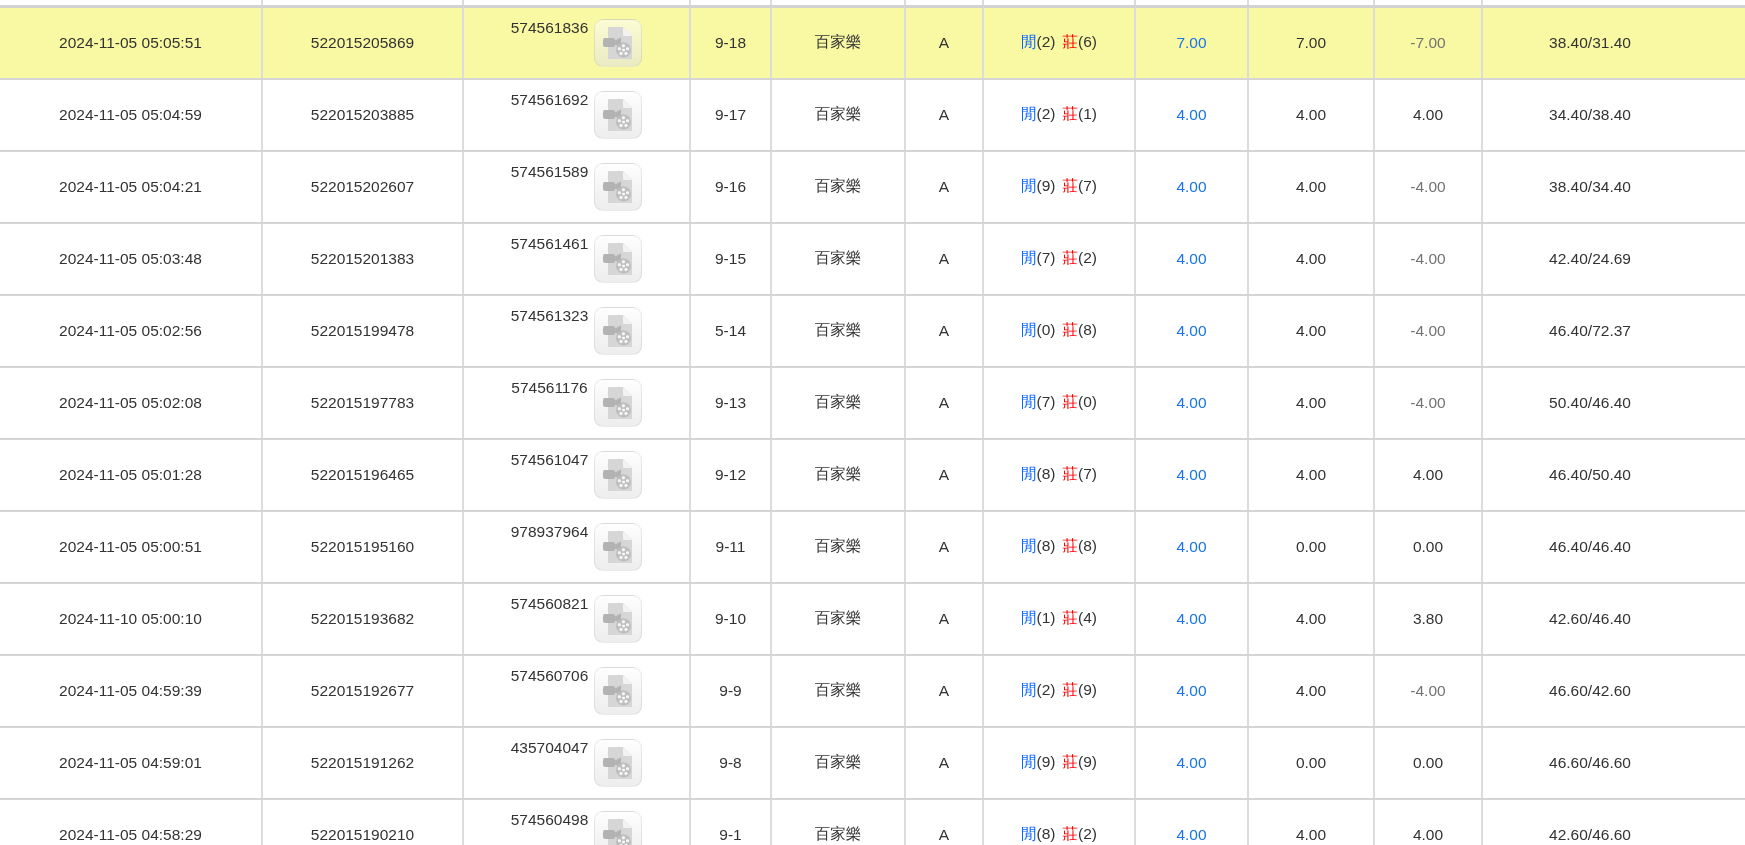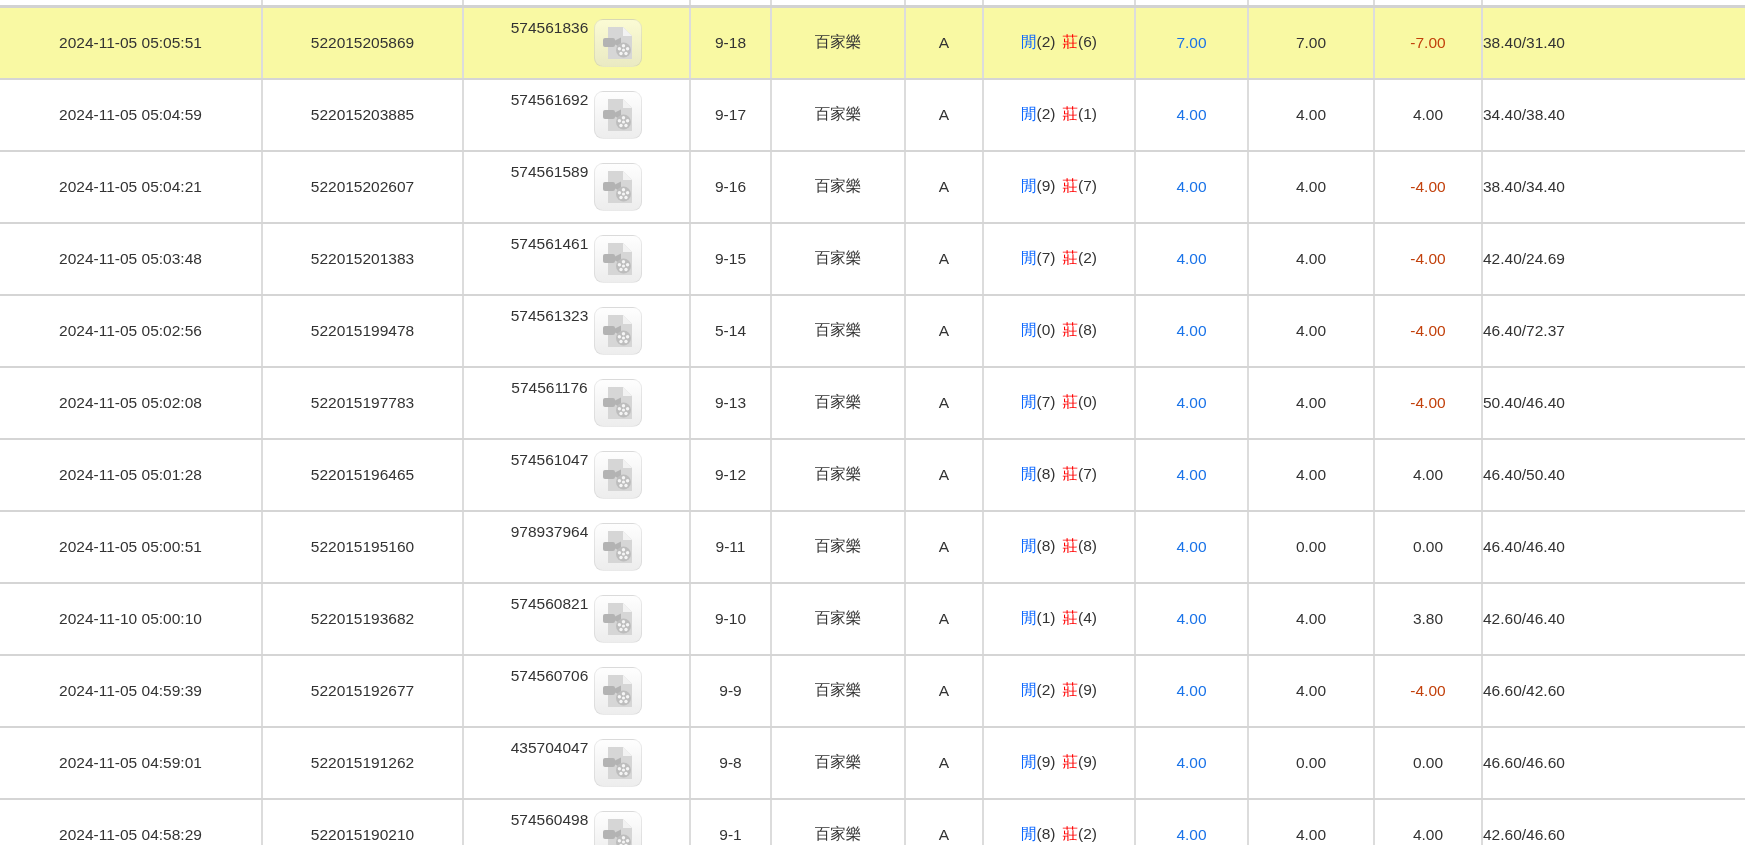--- a/index.html
+++ b/index.html
@@ -25,27 +25,27 @@
     overflow: hidden;
     white-space: nowrap;
   }
   td:last-child { border-right: none; }
 
   tr.sliver td { height: 5px; border-bottom: 3px solid #d2d2d2; }
 
   tr.data-row { height: 72px; }
   tr.data-row.hl td { background: #f9f9a3; }
 
-  .bal { text-align: left; padding-right: 48px; }
+  .bal { text-align: center; padding-right: 48px; }
 
   .blue { color: #1a73e8; }
   .p-lbl { color: #0a66ff; }
   .b-lbl { color: #ff0000; margin-left: 7px; }
   .pts { color: #333333; }
-  .neg { color: #c2410c; }
+  .neg { color: #737373; }
 
   .gid-wrap { display: inline-flex; align-items: flex-start; gap: 6px; }
   .vbtn {
     width: 48px; height: 48px;
     border-radius: 9px;
     border: 1px solid rgba(0,0,0,0.08);
     background: linear-gradient(rgba(253,253,253,0.55), rgba(222,222,222,0.55));
     display: inline-flex; align-items: center; justify-content: center;
     cursor: pointer;
     padding: 0;

